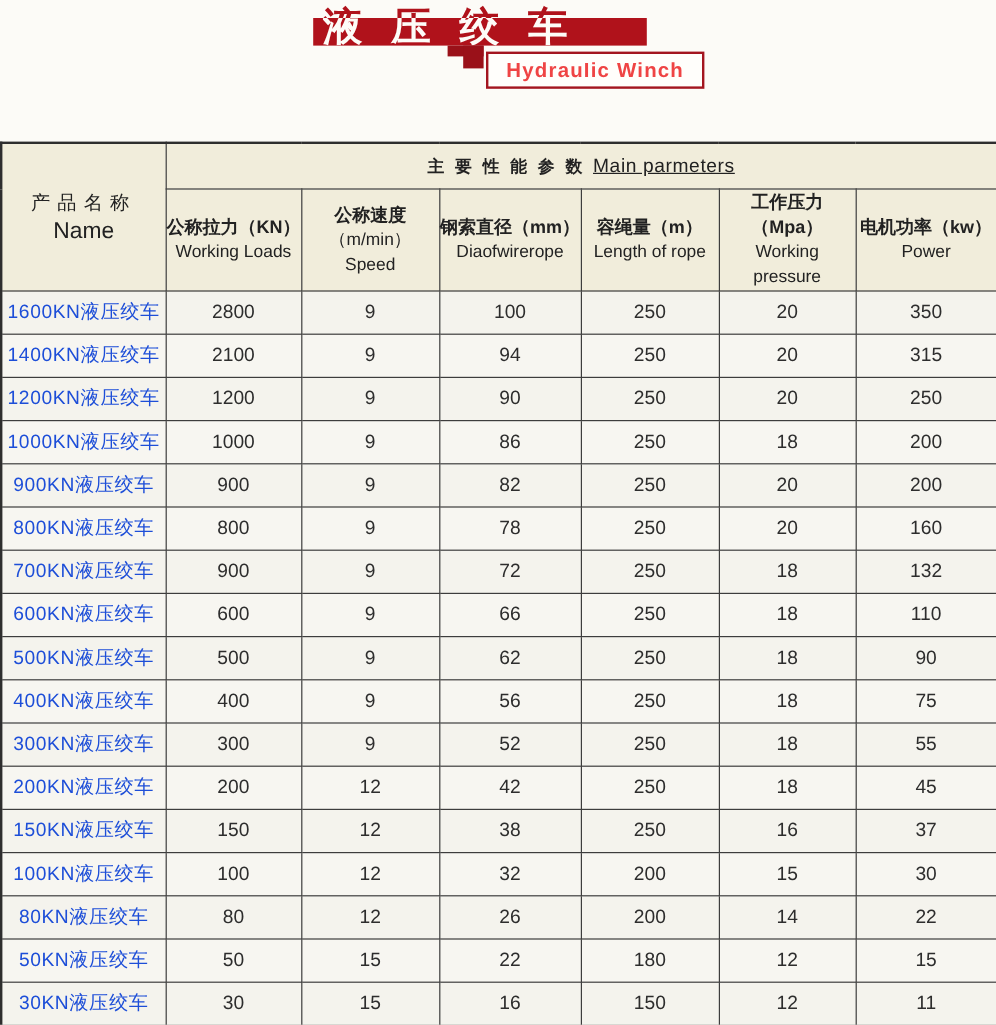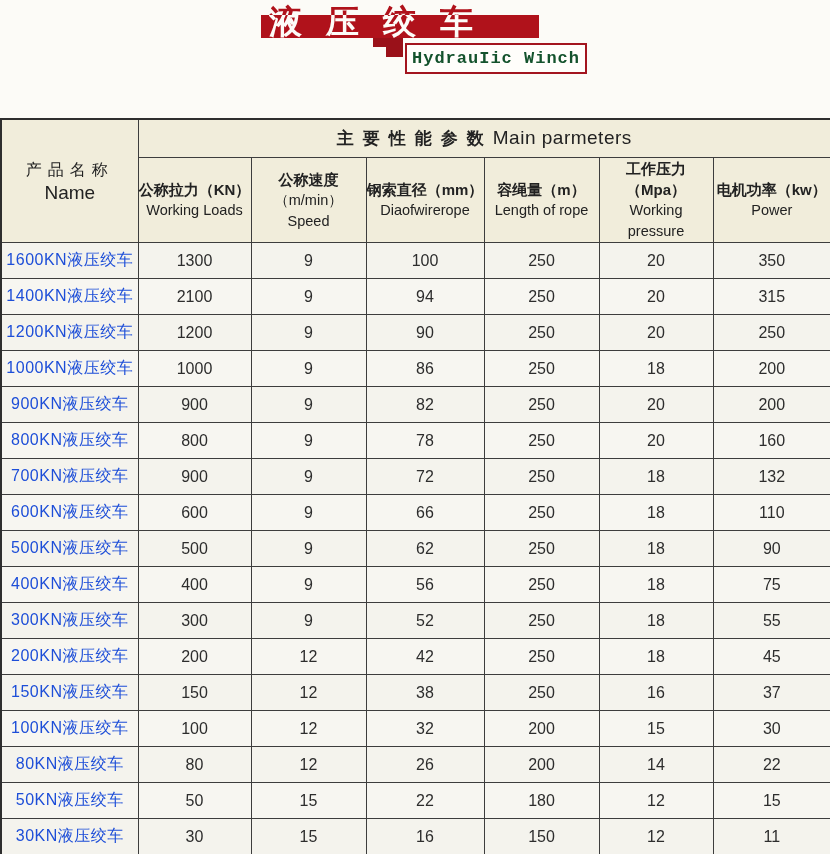--- a/index.html
+++ b/index.html
@@ -27,40 +27,40 @@
   .banner-text.red   { color:#b0121b; clip-path:inset(0 0 calc(100% - 15px) 0); }
   .banner-text.white { color:#fdfcf8; clip-path:inset(15px 0 0 0); }
   .stair1 { position:absolute; left:373px; top:38px; width:30px; height:9px;  background:#9a1119; }
   .stair2 { position:absolute; left:386px; top:38px; width:17px; height:19px; background:#9a1119; }
   .winch-box {
     position:absolute; left:405px; top:43px; width:178px; height:27px;
     background:#fffefb; border:2px solid #a3151f;
     display:flex; align-items:center; justify-content:center;
   }
   .winch-box span {
-    font-family:Liberation Mono, monospace;
-    font-weight:700; font-size:17px; color:#14532d; letter-spacing:1px;
+    font-family:Liberation Sans, sans-serif;
+    font-weight:700; font-size:17px; color:#ef4444; letter-spacing:1px;
     white-space:nowrap;
   }
 
   
   table.spec {
     position:absolute; left:0; top:118px; width:830px;
     border-collapse:collapse; table-layout:fixed;
     border:2px solid #2e2e2e;
   }
   table.spec th, table.spec td {
     border:1.5px solid #3d3d3d;
     text-align:center; vertical-align:middle;
     padding:0;
   }
   thead th { background:#f1eddb; }
   tr.group-row th.group-th { height:37px; }
-  .group-zh { font-weight:700; font-size:17px; letter-spacing:9px; }
-  .group-en { font-weight:400; font-size:19px; letter-spacing:0.5px; }
+  .group-zh { font-weight:700; font-size:14px; letter-spacing:9px; }
+  .group-en { font-weight:400; font-size:16px; letter-spacing:0.5px;text-decoration:underline; }
   th.name-th .zh { font-weight:400; font-size:16px; letter-spacing:6px; line-height:24px; }
   th.name-th .en { font-weight:400; font-size:19px; line-height:22px; }
   tr.sub-row th { height:70px; }
   .hzh { font-weight:700; font-size:15px; line-height:21px; }
   .hen { font-weight:400; font-size:14.5px; line-height:21px; }
   tbody td { height:35px; font-size:16px; color:#2d2d2d; background:#f4f3ed; }
   tbody tr:nth-child(even) td { background:#f7f6f1; }
   tbody td.namecell { font-weight:400; font-size:16px; letter-spacing:0.5px; color:#1d4ed8; }
 </style>
 </head>
@@ -125,21 +125,21 @@
           </th>
           <th>
             <div class="hzh">电机功率（kw）</div>
             <div class="hen">Power</div>
           </th>
         </tr>
     </thead>
     <tbody>
         <tr>
           <td class="namecell">1600KN液压绞车</td>
-          <td>1300</td>
+          <td>2800</td>
           <td>9</td>
           <td>100</td>
           <td>250</td>
           <td>20</td>
           <td>350</td>
         </tr>
         <tr>
           <td class="namecell">1400KN液压绞车</td>
           <td>2100</td>
           <td>9</td>

